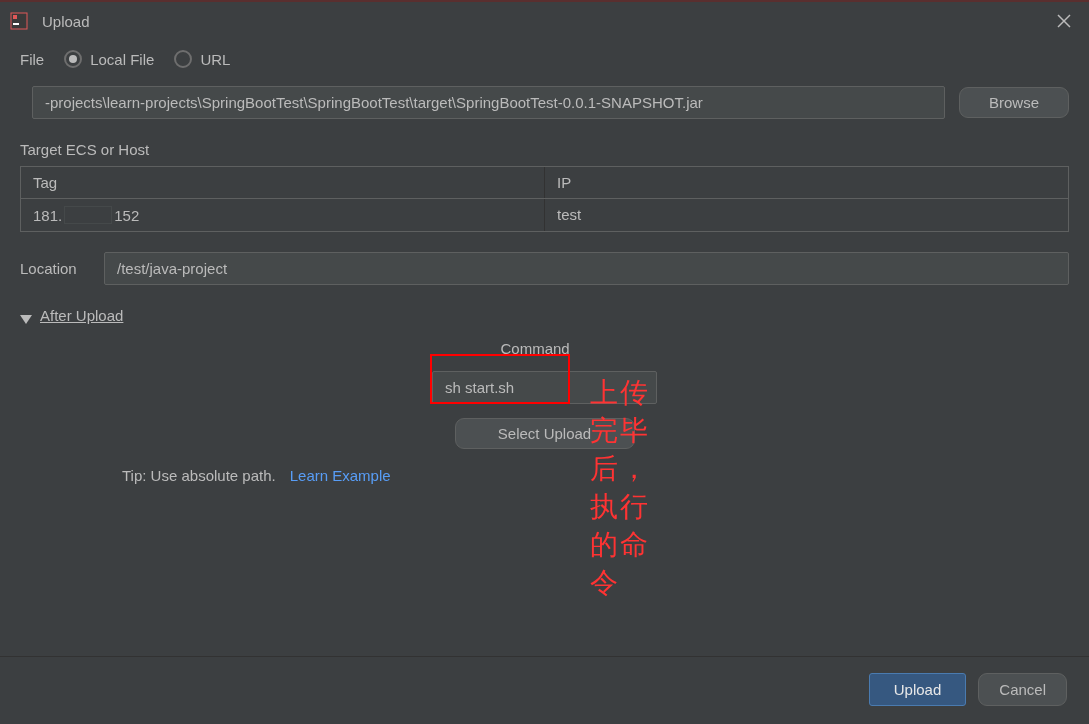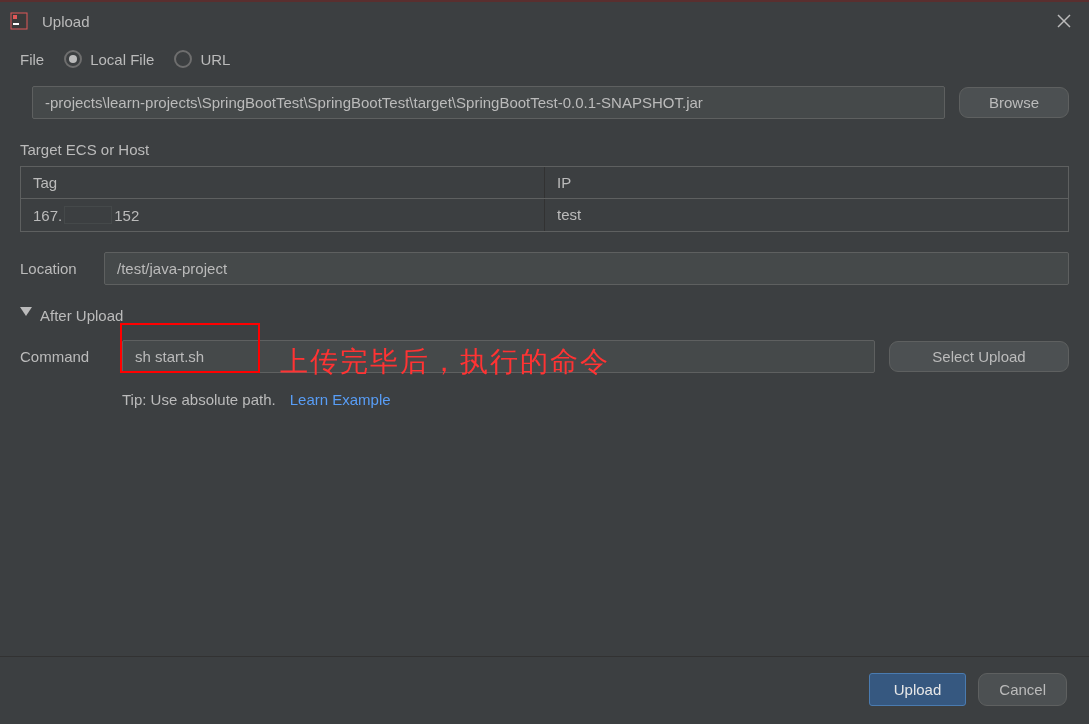--- a/index.html
+++ b/index.html
@@ -164,38 +164,40 @@
       display: flex;
       align-items: center;
       gap: 14px;
       margin-bottom: 22px;
     }
     .row-location .label {
       min-width: 70px;
     }
     .collapsible-header {
       display: flex;
-      align-items: flex-start;
+      align-items: flex-end;
       gap: 8px;
       cursor: pointer;
       margin-bottom: 16px;
+      text-decoration: underline;
     }
     .triangle-down {
       width: 0;
       height: 0;
       border-left: 6px solid transparent;
       border-right: 6px solid transparent;
       border-top: 9px solid #bbbbbb;
     }
     .row-command {
       display: flex;
       align-items: center;
       gap: 14px;
       margin-bottom: 18px;
       position: relative;
+      flex-direction: column;
     }
     .row-command .label {
       min-width: 88px;
     }
     .command-input-wrapper {
       position: relative;
       flex: 1;
       display: flex;
     }
     .command-input {
@@ -315,21 +317,21 @@
 
   <div class="section-label">Target ECS or Host</div>
   <div class="table">
     <div class="table-row table-header">
       <div class="table-cell">Tag</div>
       <div class="table-cell">IP</div>
     </div>
     <div class="table-row table-body-row">
       <div class="table-cell">
         <span class="ip-redacted">
-          <span>167.</span>
+          <span>181.</span>
           <span class="redact-block"></span>
           <span>152</span>
         </span>
       </div>
       <div class="table-cell">test</div>
     </div>
   </div>
 
   <div class="row-location">
     <span class="label">Location</span>

